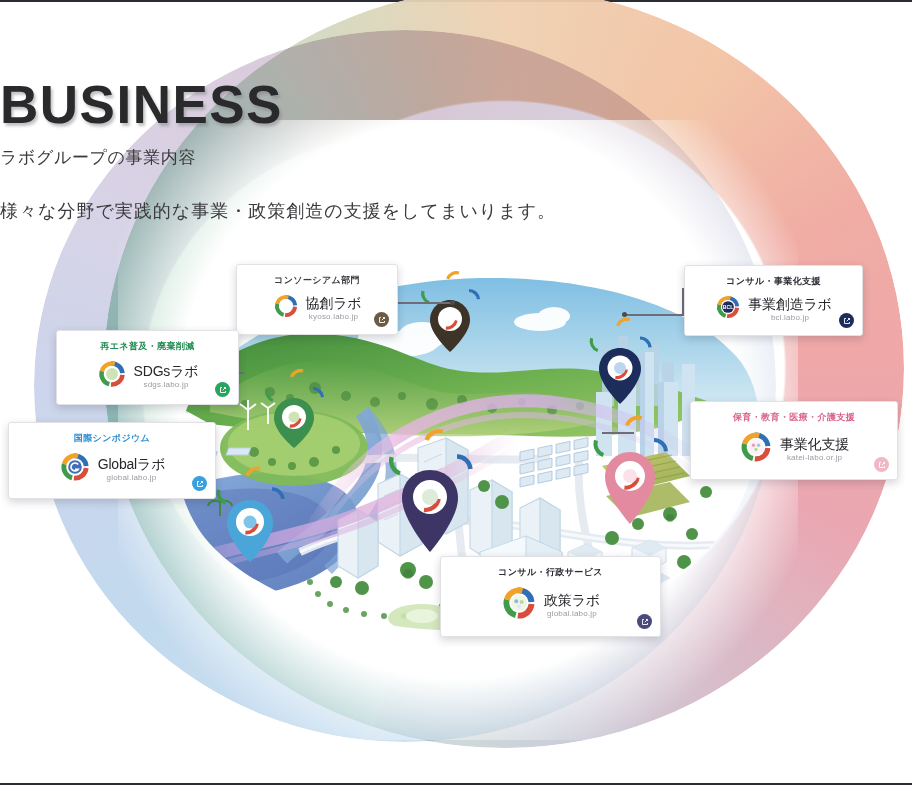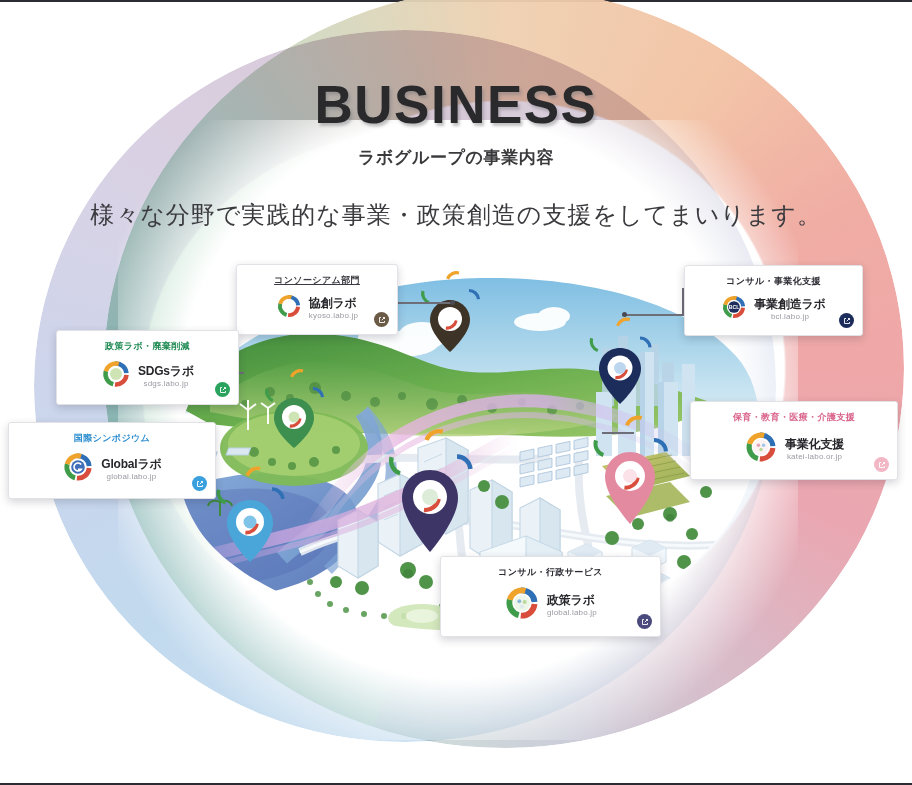--- a/index.html
+++ b/index.html
@@ -68,40 +68,40 @@
     opacity: .72;
     mix-blend-mode: multiply;
   }
   .ring-white-core {
     left: 118px; top: 120px;
     width: 680px; height: 620px;
     background: radial-gradient(ellipse at 50% 45%, #ffffff 0%, #ffffff 58%, rgba(255,255,255,0) 78%);
   }
 
   
-  .hero { position: absolute; left: 0; top: 0; width: 912px; text-align: center; }
+  .hero { position: absolute; left: 0; top: 0; width: 912px; }
   .hero-title {
     margin-top: 74px;
     font-size: 53px;
     font-weight: 700;
     letter-spacing: 1.5px;
     color: #2a2a2c;
     text-shadow: 2px 3px 3px rgba(120,120,125,.45);
     font-family: "Liberation Sans", sans-serif;
   }
   .hero-sub {
     margin-top: 11px;
     font-size: 17px;
-    font-weight: 700;
+    font-weight: 400;
     color: #3a3a3c;
     letter-spacing: .6px;
   }
   .hero-lead {
     margin-top: 30px;
-    font-size: 24px;
+    font-size: 18px;
     font-weight: 500;
     color: #3b3b3f;
     letter-spacing: 1px;
   }
 
   
   .map-wrap {
     position: absolute;
     left: 150px; top: 252px;
     width: 620px; height: 390px;
@@ -127,22 +127,22 @@
   .card-body {
     display: flex;
     align-items: center;
     justify-content: center;
     gap: 7px;
     margin-top: 6px;
   }
   .logo-mark { flex: 0 0 auto; }
   .card-names { display: flex; flex-direction: column; line-height: 1; }
   .card-title {
-    font-size: 12px;
-    font-weight: 700;
+    font-size: 14px;
+    font-weight: 400;
     color: #26262b;
     white-space: nowrap;
     letter-spacing: -.2px;
   }
   .card-url {
     margin-top: 3px;
     font-size: 8px;
     color: #9a9aa2;
     letter-spacing: .2px;
     text-align: center;
@@ -158,21 +158,21 @@
   .card-badge svg { width: 8px; height: 8px; }
 
   
   #card-kyoso   { left: 236px; top: 264px; width: 162px; }
   #card-sdgs    { left: 56px;  top: 330px; width: 183px; }
   #card-global  { left: 8px;   top: 422px; width: 208px; }
   #card-bcl     { left: 684px; top: 265px; width: 179px; }
   #card-katei   { left: 690px; top: 401px; width: 208px; }
   #card-seisaku { left: 440px; top: 556px; width: 221px; }
 
-  #card-kyoso .card-head   { color: #3b3b42; text-decoration: underline; }
+  #card-kyoso .card-head   { color: #3b3b42; }
   #card-sdgs .card-head    { color: #1f8a52; }
   #card-global .card-head  { color: #2f8fd0; }
   #card-bcl .card-head     { color: #2b2b33; }
   #card-katei .card-head   { color: #d9638a; }
   #card-seisaku .card-head { color: #2b2b33; }
 
   #card-kyoso .card-badge   { background: #6b5a45; color:#fff; }
   #card-sdgs .card-badge    { background: #2aa35f; color:#fff; }
   #card-global .card-badge  { background: #3aa0dd; color:#fff; }
   #card-bcl .card-badge     { background: #1c2c5b; color:#fff; }
@@ -566,21 +566,21 @@
     <span class="card-badge">
       <svg viewBox="0 0 16 16" fill="none" stroke="currentColor" stroke-width="1.8">
         <path d="M6 3H3v10h10v-3"></path>
           <path d="M10 3h3v3"></path>
           <path d="M13 3L7.5 8.5"></path>
       </svg>
     </span>
   </div>
 
   <div class="card" id="card-sdgs">
-    <div class="card-head">政策ラボ・廃棄削減</div>
+    <div class="card-head">再エネ普及・廃棄削減</div>
     <div class="card-body">
       <span class="logo-mark">
         <svg width="30" height="30" viewBox="0 0 40 40">
           <circle cx="20" cy="20" r="14" fill="none" stroke="#2f6fb5" stroke-width="6" stroke-dasharray="22 110" transform="rotate(-95 20 20)"></circle>
           <circle cx="20" cy="20" r="14" fill="none" stroke="#d84d3c" stroke-width="6" stroke-dasharray="22 110" transform="rotate(5 20 20)"></circle>
           <circle cx="20" cy="20" r="14" fill="none" stroke="#3f9c4a" stroke-width="6" stroke-dasharray="22 110" transform="rotate(105 20 20)"></circle>
           <circle cx="20" cy="20" r="14" fill="none" stroke="#f0a32b" stroke-width="6" stroke-dasharray="22 110" transform="rotate(195 20 20)"></circle>
           <circle cx="20" cy="20" r="8" fill="#cfe4b5"></circle>
         </svg>
       </span>

